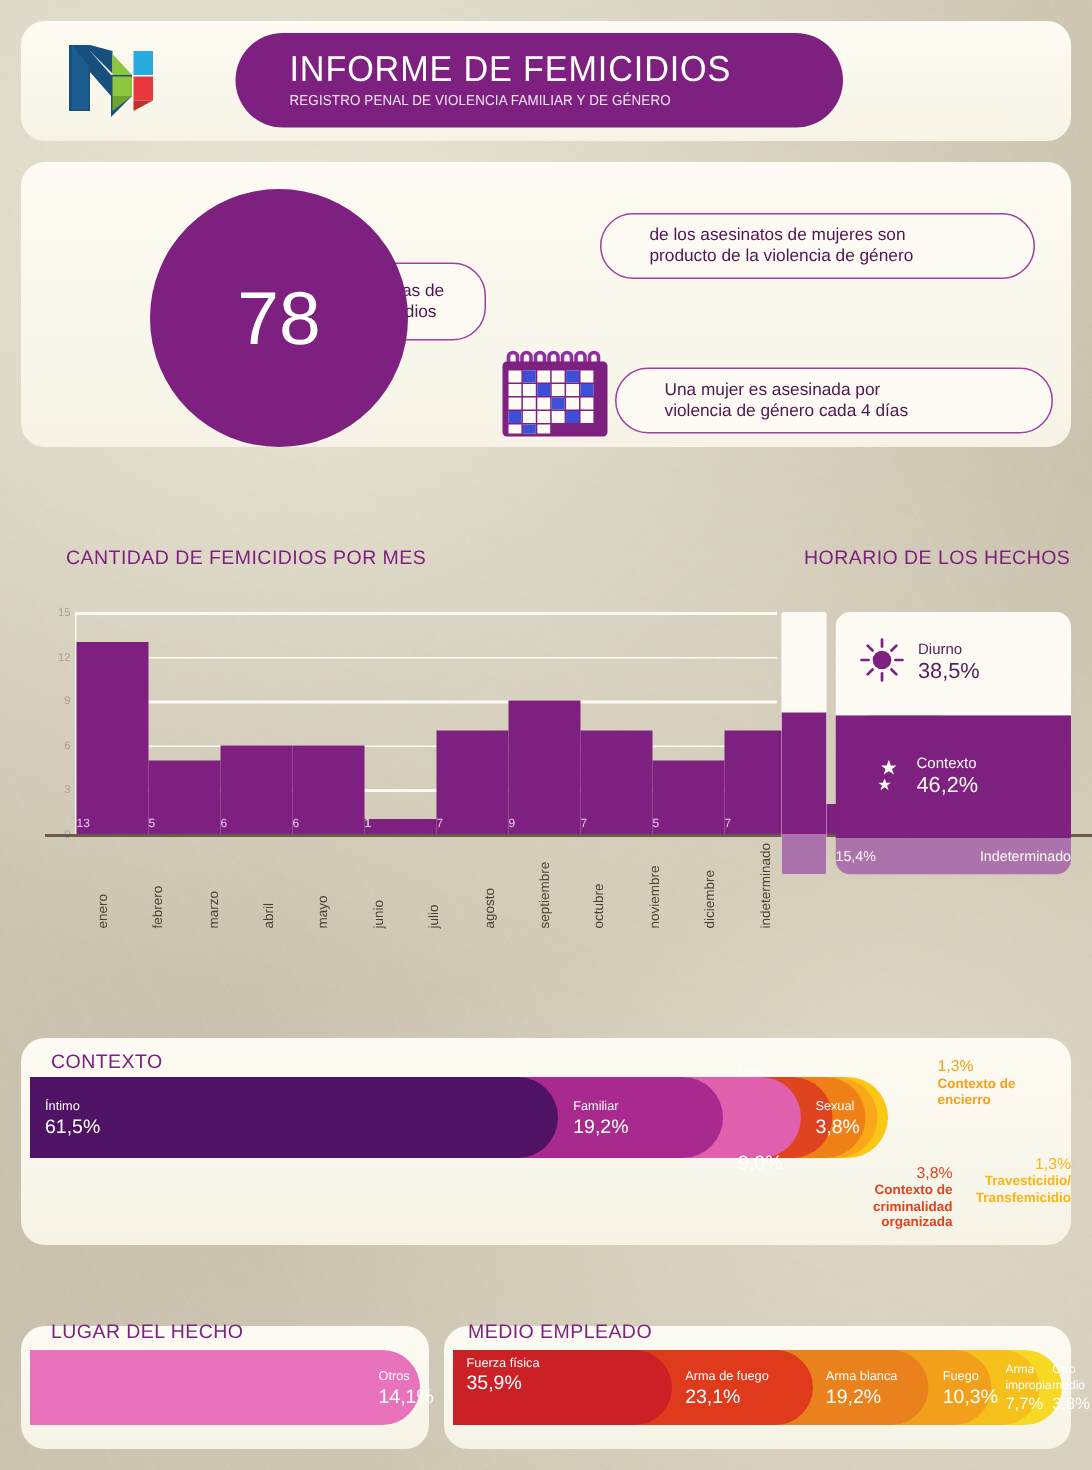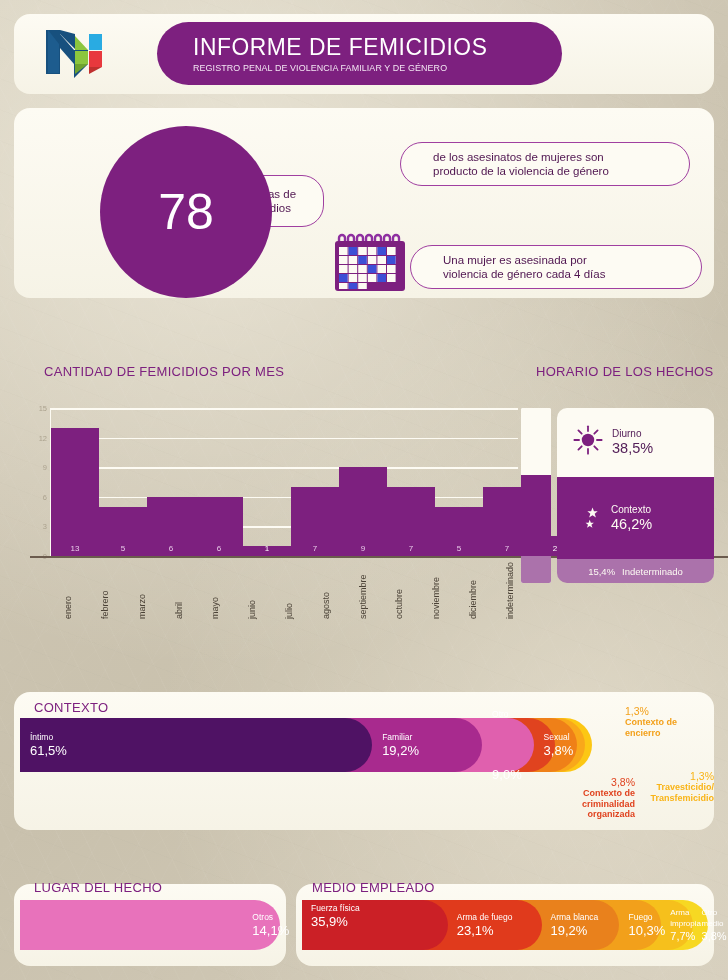--- a/index.html
+++ b/index.html
@@ -105,21 +105,21 @@
   .grid { position:absolute; left:0; right:0; height:1.6px; background:#fdfbf3; }
   .ytick {
     position:absolute; right:100%; margin-right:4px; transform:translateY(-50%);
     color:#aba28e; font-size:7.5px; white-space:nowrap;
   }
   #axis-bottom { position:absolute; left:30px; right:0; top:556px; height:1.6px; background:#6b5b4d;}
   #bars { position:absolute; left:0; right:0; bottom:0; top:0; display:flex; align-items:flex-end; }
   .bar-slot { flex:1 1 0; display:flex; justify-content:center; align-items:flex-end; height:100%; }
   .bar {
     width:48px; background:#7d207f; position:relative;
-    display:flex; align-items:flex-end; justify-content:center;
+    display:flex; align-items:flex-end; 
   }
   .bar-val { color:#e9cbe9; font-size:8px; padding-bottom:3px; }
   .bar.short .bar-val { color:#fff; }
   #xlabels { position:absolute; left:50px; top:562px; width:478px; display:flex; }
   .xlab-slot { flex:1 1 0; display:flex; justify-content:center; }
   .xlab {
     color:#4b4237; font-size:9px; white-space:nowrap;
     writing-mode:vertical-rl; transform:rotate(180deg);
   }
 
@@ -130,21 +130,21 @@
   #vbar .seg-n { position:absolute; left:0; right:0; background:#7d207f; }
   #vbar .seg-i { position:absolute; left:0; right:0; bottom:0; background:#ab72ab; }
 
   #horario { position:absolute; left:557px; top:408px; width:157px; height:175px;
              border-radius:10px; overflow:hidden; }
   #h-diurno { position:absolute; left:0; right:0; top:0; background:#fdfbf3;
               display:flex; align-items:center; padding-left:15px; }
   #h-nocturno { position:absolute; left:0; right:0; background:#7d207f;
                 display:flex; align-items:center; padding-left:10px; }
   #h-indet { position:absolute; left:0; right:0; bottom:0; background:#ab72ab;
-             display:flex; align-items:center; justify-content:center; gap:7px; }
+             display:flex; align-items:center; justify-content:space-between; gap:7px; }
   #h-indet .v { color:#fdfbf3; font-size:9.5px; }
   #h-indet .l { color:#fdfbf3; font-size:9.5px; }
   .h-txt { margin-left:8px; }
   .h-lab { font-size:10px; line-height:12px; }
   .h-val { font-size:14.5px; line-height:16px; }
   #h-diurno .h-lab, #h-diurno .h-val { color:#55215a; }
   #h-nocturno .h-lab, #h-nocturno .h-val { color:#fdfbf3; }
 
   
   #contexto { left:14px; top:692px; width:700px; height:138px; }

